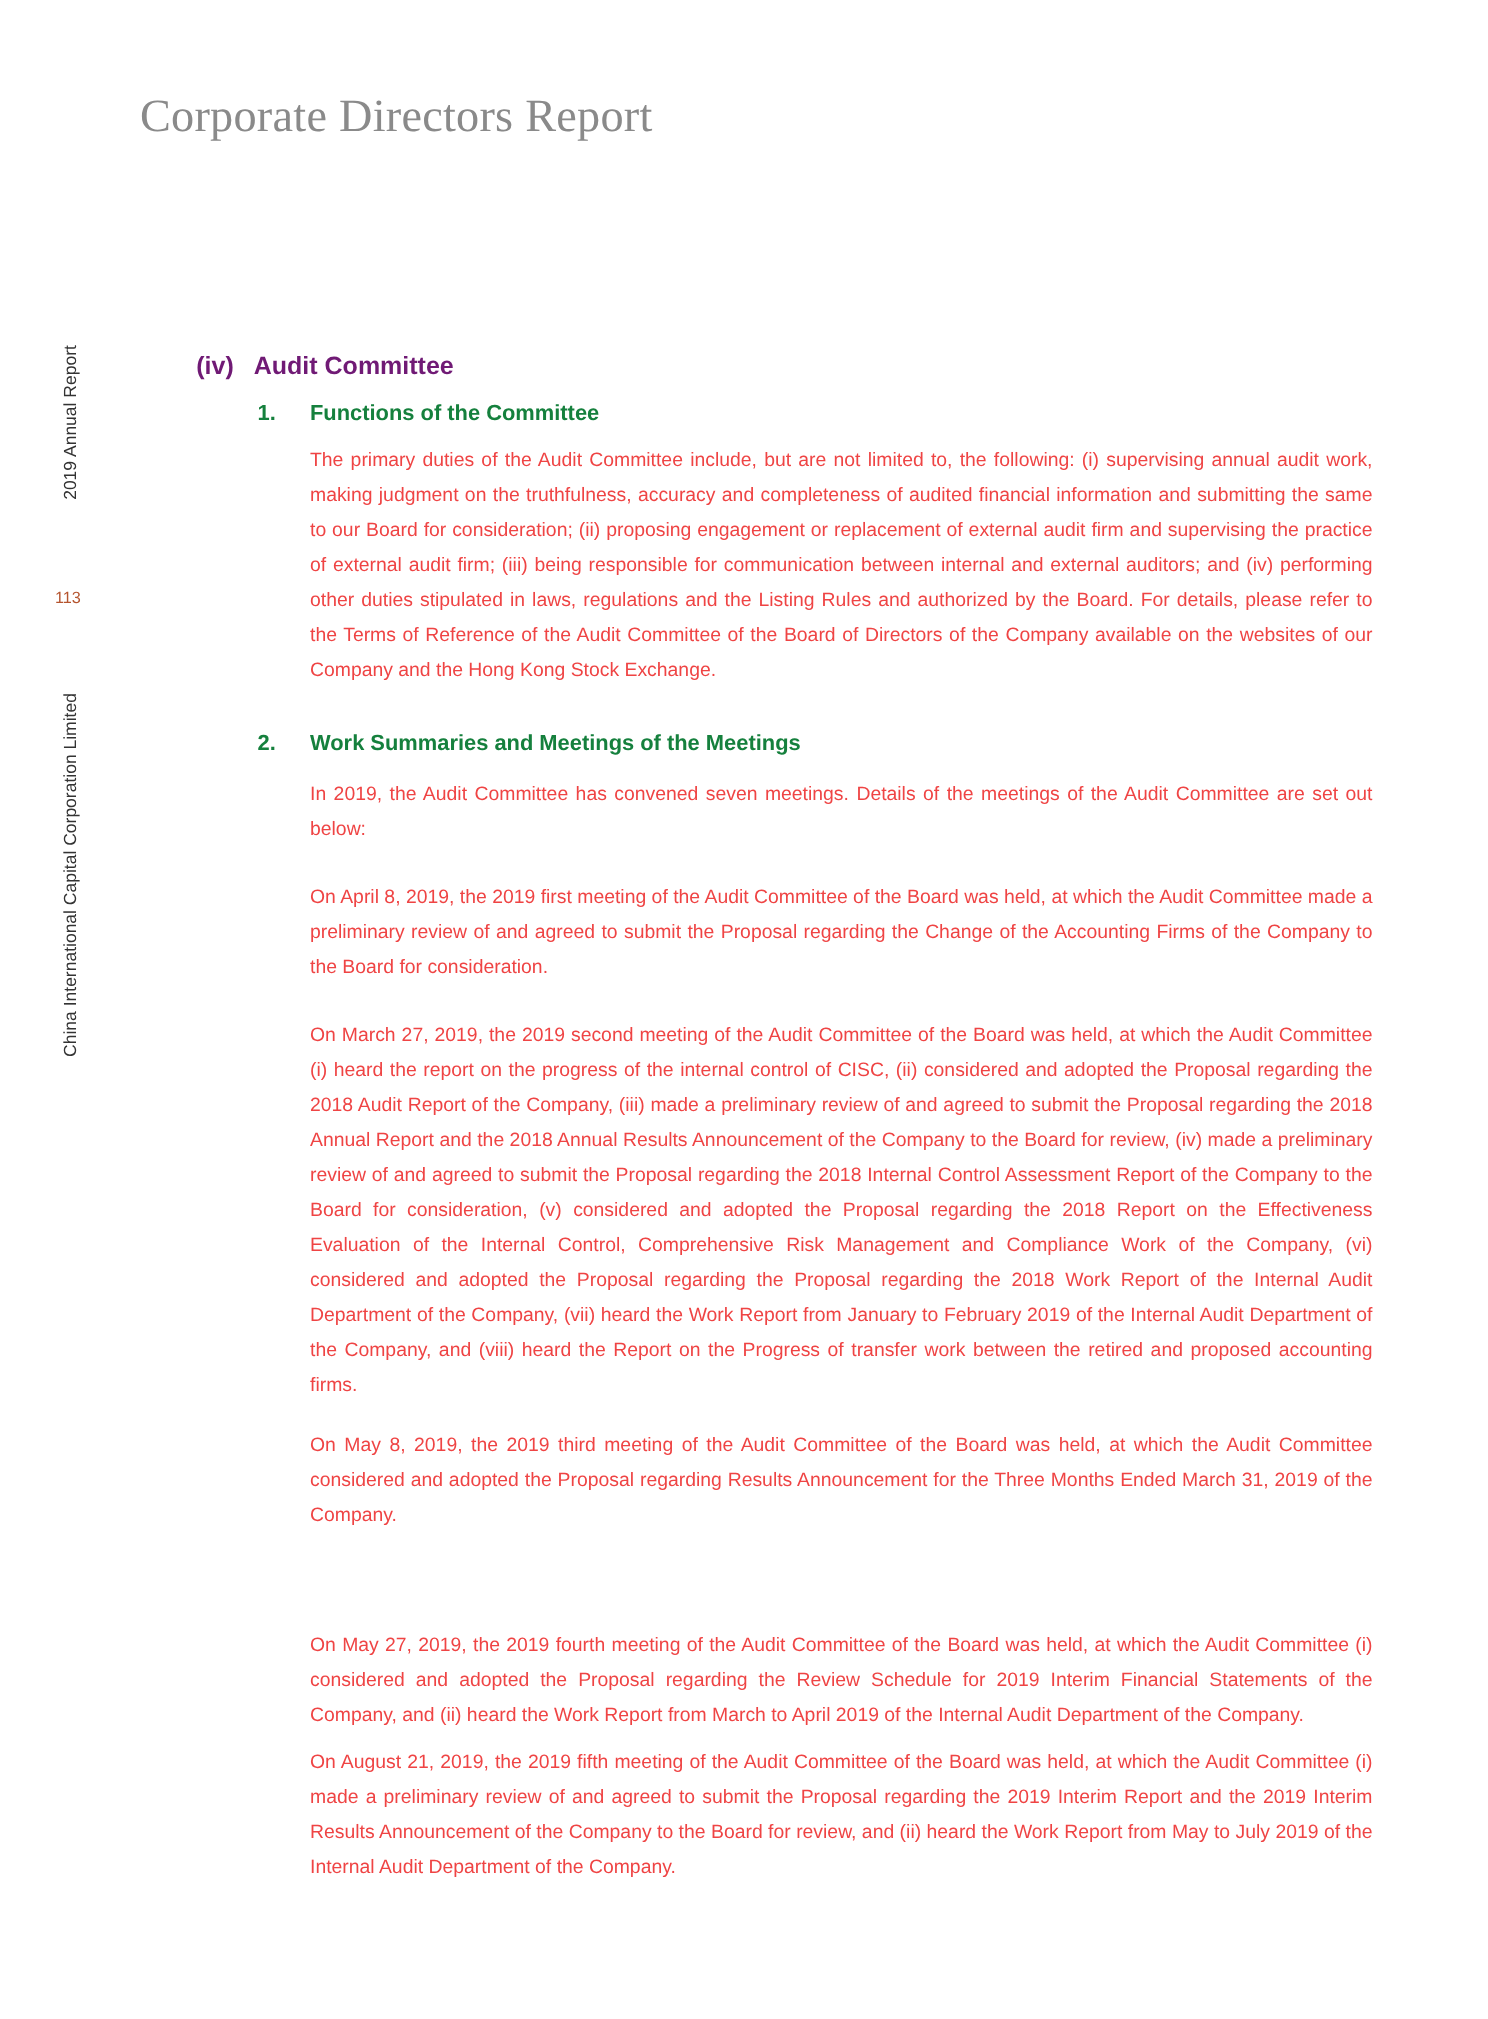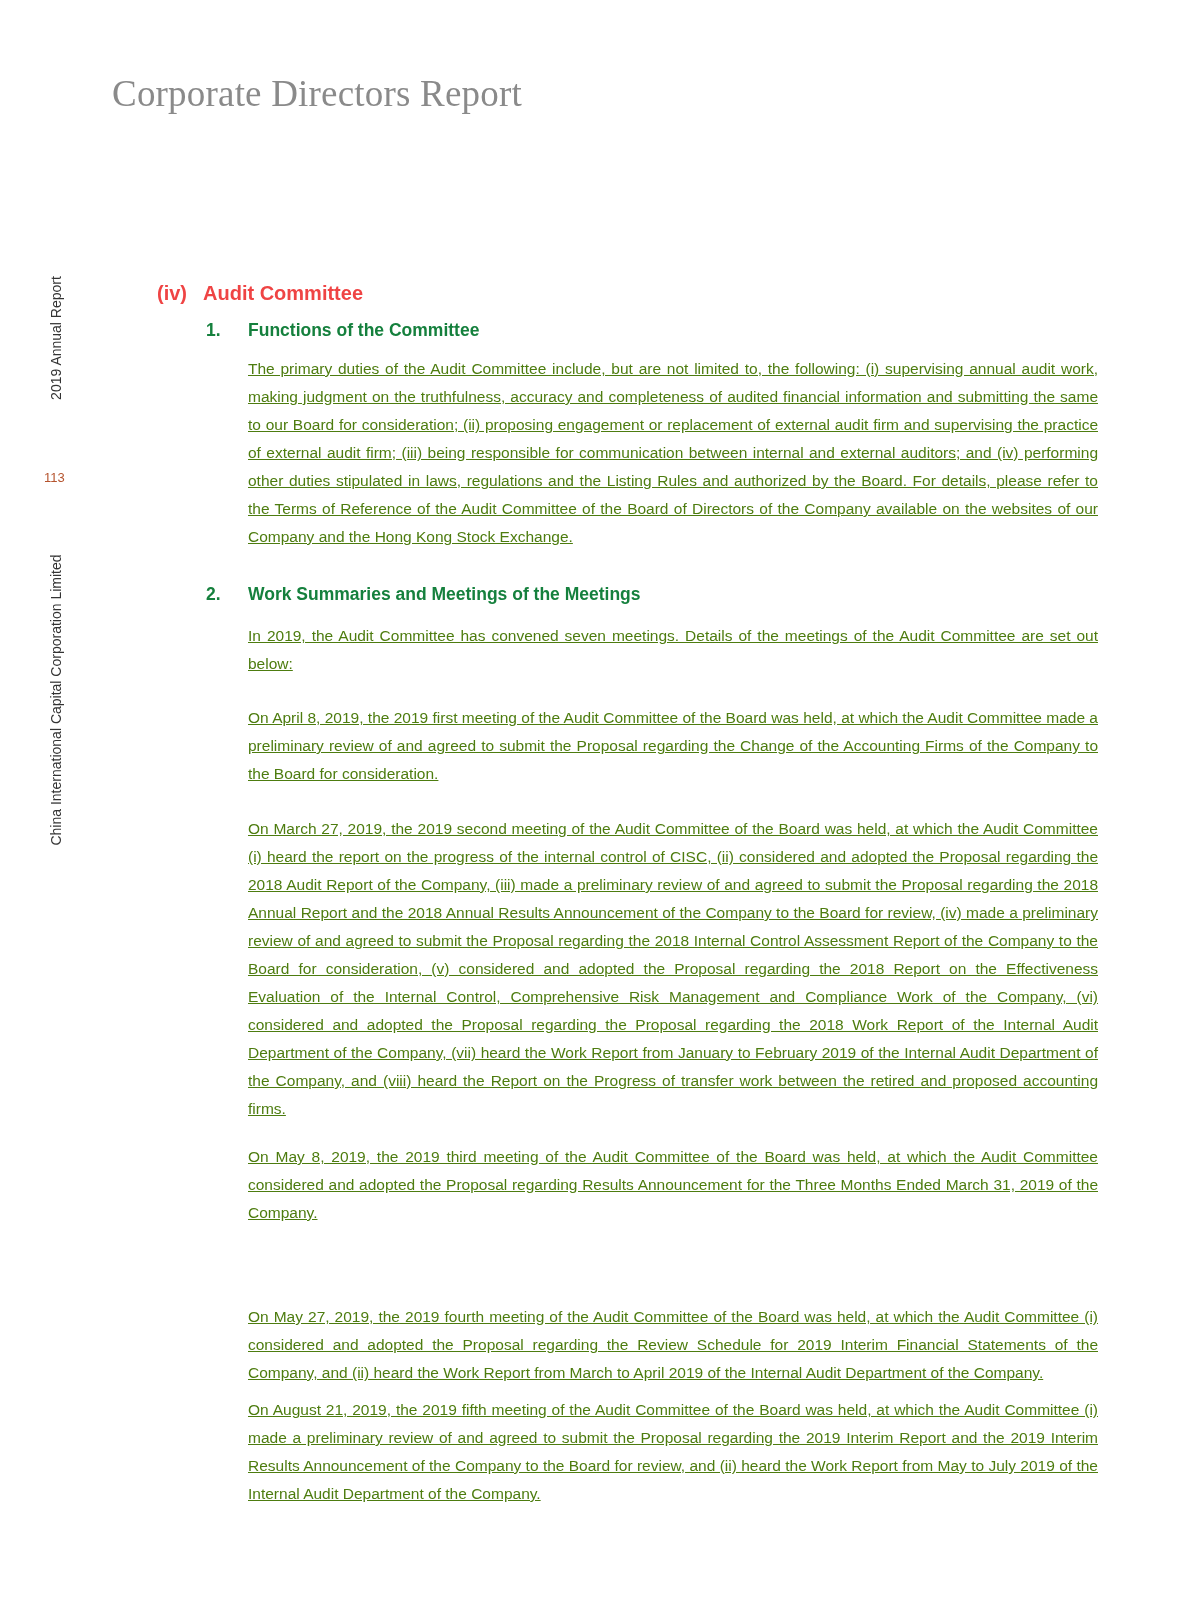--- a/index.html
+++ b/index.html
@@ -1,25 +1,25 @@
 <!DOCTYPE html>
 <html><head>
 <meta charset="utf-8">
 <style>
   html, body { margin: 0; padding: 0; background: #ffffff; }
   body { width: 1190px; height: 1615px; position: relative; overflow: hidden; font-family: "Liberation Sans", sans-serif; color: #3a3a3a; }
   .page-title { position: absolute; left: 112px; top: 72px; font-family: "Liberation Serif", serif; font-size: 37px; color: #8a8a8a; letter-spacing: 0.2px; margin: 0; font-weight: normal; }
   .side-report { position: absolute; left: 56px; top: 338px; transform: translate(-50%, -50%) rotate(-90deg); white-space: nowrap; font-size: 14px; color: #333; }
   .side-page { position: absolute; left: 44px; top: 470px; font-size: 13px; color: #b5542e; }
   .side-company { position: absolute; left: 56px; top: 700px; transform: translate(-50%, -50%) rotate(-90deg); white-space: nowrap; font-size: 14px; color: #333; }
-  .section-heading { position: absolute; left: 157px; top: 282px; font-size: 20px; font-weight: bold; color: #ef4444; margin: 0; }
+  .section-heading { position: absolute; left: 157px; top: 282px; font-size: 20px; font-weight: bold; color: #701a75; margin: 0; }
   .section-heading .num { display: inline-block; width: 46px; }
   .sub-heading { position: absolute; left: 206px; font-size: 17.5px; font-weight: bold; color: #15803d; margin: 0; }
   .sub-heading .num { display: inline-block; width: 42px; }
-  .para { position: absolute; left: 248px; width: 850px; font-size: 15.5px; line-height: 28px; color: #4d7c0f; text-align: justify; margin: 0; font-weight: normal; text-decoration: underline; }
+  .para { position: absolute; left: 248px; width: 850px; font-size: 15.5px; line-height: 28px; color: #ef4444; text-align: justify; margin: 0; font-weight: normal; }
 </style>
 </head>
 <body>
 
 <h1 class="page-title">Corporate Directors Report</h1>
 
 <div class="side-report">2019 Annual Report</div>
 <div class="side-page">113</div>
 <div class="side-company">China International Capital Corporation Limited</div>
 

